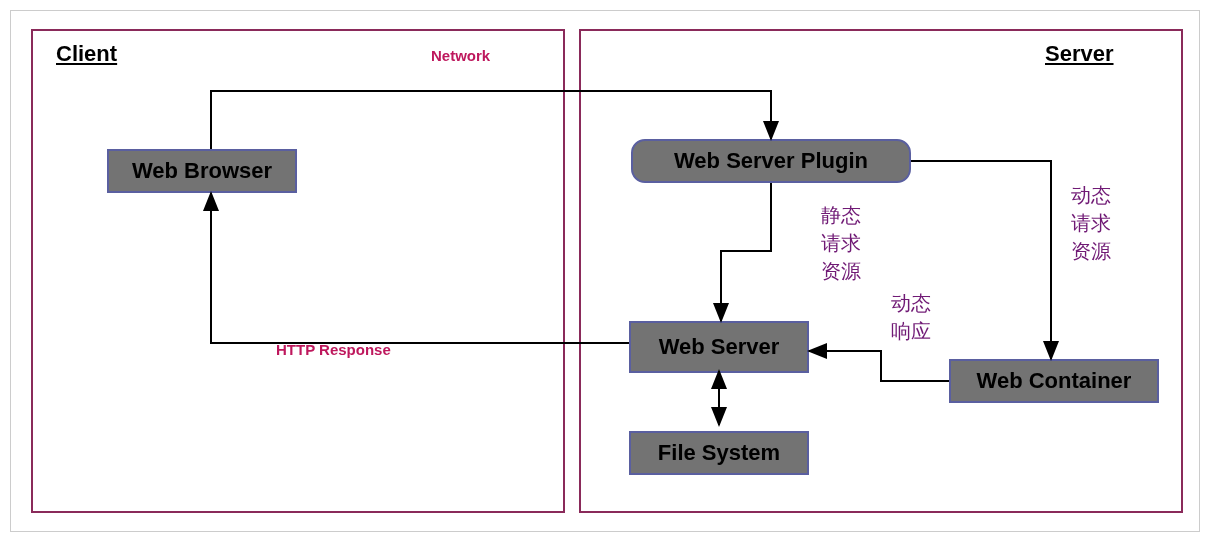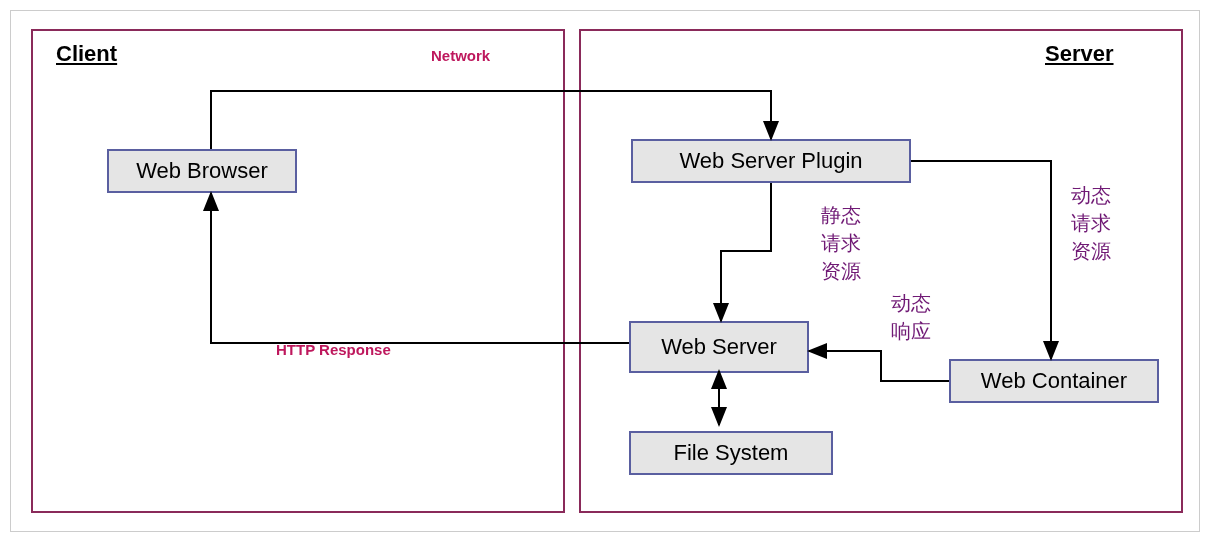--- a/index.html
+++ b/index.html
@@ -22,29 +22,30 @@
   }
   .container-label {
     position: absolute;
     font-weight: bold;
     font-size: 22px;
     color: #000;
     text-decoration: underline;
   }
   .node {
     position: absolute;
-    background: #e5e5e5;
+    background: #737373;
     border: 2px solid #5a5fa0;
     text-align: center;
     font-size: 22px;
     color: #000;
     display: flex;
     align-items: center;
     justify-content: center;
     box-sizing: border-box;
+    font-weight: bold;
   }
   .edge-label {
     position: absolute;
     font-size: 15px;
     color: #be185d;
     font-weight: bold;
   }
   .edge-label-cn {
     position: absolute;
     font-size: 20px;
@@ -66,27 +67,27 @@
 <div class="canvas">
 
   <div class="container-box" style="left:20px; top:18px; width:530px; height:480px;"></div>
   <div class="container-label" style="left:45px; top:30px;">Client</div>
 
   <div class="container-box" style="left:568px; top:18px; width:600px; height:480px;"></div>
   <div class="container-label" style="left:1034px; top:30px;">Server</div>
 
   <div class="node" style="left:96px; top:138px; width:190px; height:44px;">Web Browser</div>
 
-  <div class="node" style="left:620px; top:128px; width:280px; height:44px;">Web Server Plugin</div>
+  <div class="node" style="left:620px; top:128px; width:280px; height:44px;border-radius:14px;">Web Server Plugin</div>
 
   <div class="node" style="left:618px; top:310px; width:180px; height:52px;">Web Server</div>
 
   <div class="node" style="left:938px; top:348px; width:210px; height:44px;">Web Container</div>
 
-  <div class="node" style="left:618px; top:420px; width:204px; height:44px;">File System</div>
+  <div class="node" style="left:618px; top:420px; width:180px; height:44px;">File System</div>
 
   <div class="edge-label" style="left:420px; top:36px;">Network</div>
 
 
   <div class="edge-label" style="left:265px; top:330px;">HTTP Response</div>
 
   <div class="edge-label-cn" style="left:810px; top:190px; white-space:pre;">静态
 请求
 资源</div>
 

